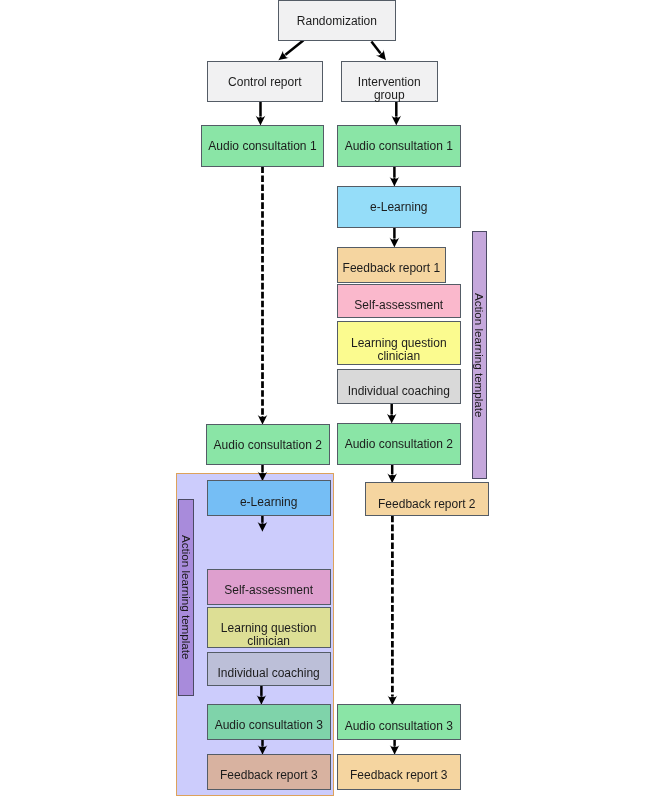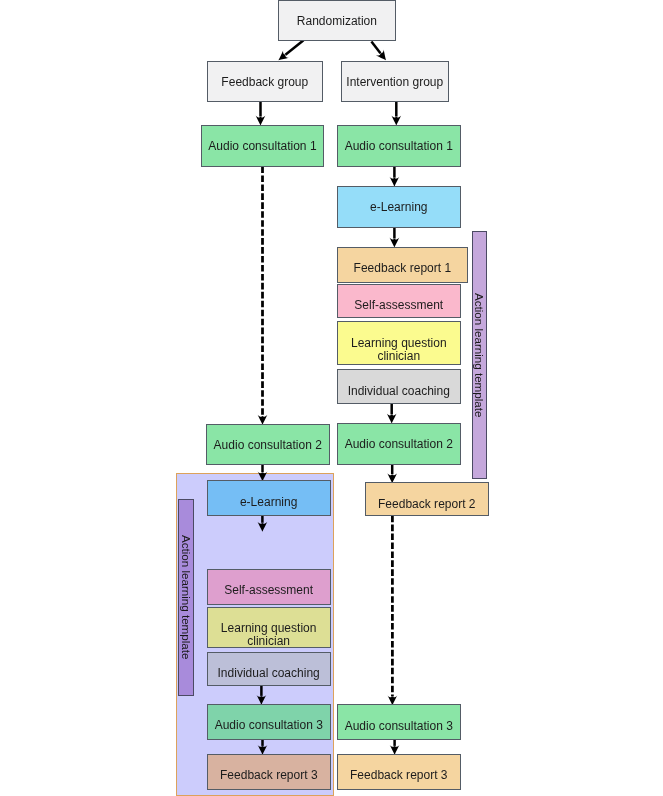--- a/index.html
+++ b/index.html
@@ -57,40 +57,40 @@
     <path d="M 0 0 C -1.45 -3.2 -3.35 -7.1 -4.25 -8.85 C -4.55 -9.45 -4.8 -9.85 -4.85 -10.0 C -4.5 -9.45 -3.4 -8.5 -2.1 -8.1 C -1.35 -7.85 -0.6 -8.3 0 -8.9 C 0.6 -8.3 1.35 -7.85 2.1 -8.1 C 3.4 -8.5 4.5 -9.45 4.85 -10.0 C 4.8 -9.85 4.55 -9.45 4.25 -8.85 C 3.35 -7.1 1.45 -3.2 0 0 Z" fill="#000" transform="translate(394.60 754.90) rotate(0.00)"></path>
     <path d="M 0 0 C -1.45 -3.2 -3.35 -7.1 -4.25 -8.85 C -4.55 -9.45 -4.8 -9.85 -4.85 -10.0 C -4.5 -9.45 -3.4 -8.5 -2.1 -8.1 C -1.35 -7.85 -0.6 -8.3 0 -8.9 C 0.6 -8.3 1.35 -7.85 2.1 -8.1 C 3.4 -8.5 4.5 -9.45 4.85 -10.0 C 4.8 -9.85 4.55 -9.45 4.25 -8.85 C 3.35 -7.1 1.45 -3.2 0 0 Z" fill="#000" transform="translate(262.50 424.80) rotate(0.00)"></path>
     <path d="M 0 0 C -1.45 -3.2 -3.35 -7.1 -4.25 -8.85 C -4.55 -9.45 -4.8 -9.85 -4.85 -10.0 C -4.5 -9.45 -3.4 -8.5 -2.1 -8.1 C -1.35 -7.85 -0.6 -8.3 0 -8.9 C 0.6 -8.3 1.35 -7.85 2.1 -8.1 C 3.4 -8.5 4.5 -9.45 4.85 -10.0 C 4.8 -9.85 4.55 -9.45 4.25 -8.85 C 3.35 -7.1 1.45 -3.2 0 0 Z" fill="#000" transform="translate(392.40 705.40) rotate(0.00)"></path>
   </svg>
 
   <div class="node" style="left:277.55px;top:-0.05px;width:118.70px;height:41.00px;background:#f1f1f2;">
     <span>Randomization</span>
   </div>
 
   <div class="node" style="left:206.75px;top:60.95px;width:116.10px;height:41.50px;background:#f1f1f2;">
-    <span>Feedback group</span>
+    <span>Control report</span>
   </div>
 
-  <div class="node" style="left:340.75px;top:60.95px;width:108px;height:41.50px;background:#f1f1f2;">
+  <div class="node" style="left:340.75px;top:60.95px;width:97px;height:41.50px;background:#f1f1f2;">
     <span>Intervention group</span>
   </div>
 
   <div class="node" style="left:200.55px;top:124.75px;width:123.80px;height:42.40px;background:#8ae5a6;">
     <span>Audio consultation 1</span>
   </div>
 
   <div class="node" style="left:336.85px;top:124.75px;width:123.90px;height:42.40px;background:#8ae5a6;">
     <span>Audio consultation 1</span>
   </div>
 
   <div class="node" style="left:336.85px;top:185.75px;width:123.90px;height:42.10px;background:#95ddf9;">
     <span>e-Learning</span>
   </div>
 
-  <div class="node" style="left:336.85px;top:246.65px;width:131px;height:36.20px;background:#f5d5a0;text-align:right;">
+  <div class="node" style="left:336.85px;top:246.65px;width:109px;height:36.20px;background:#f5d5a0;text-align:right;">
     <span>Feedback report 1</span>
   </div>
 
   <div class="node" style="left:336.85px;top:283.75px;width:123.90px;height:34.50px;background:#fab8cc;">
     <span>Self-assessment</span>
   </div>
 
   <div class="node" style="left:336.85px;top:321.25px;width:123.90px;height:43.80px;background:#fbfb8f;">
     <span>Learning question</span>
     <span>clinician</span>

